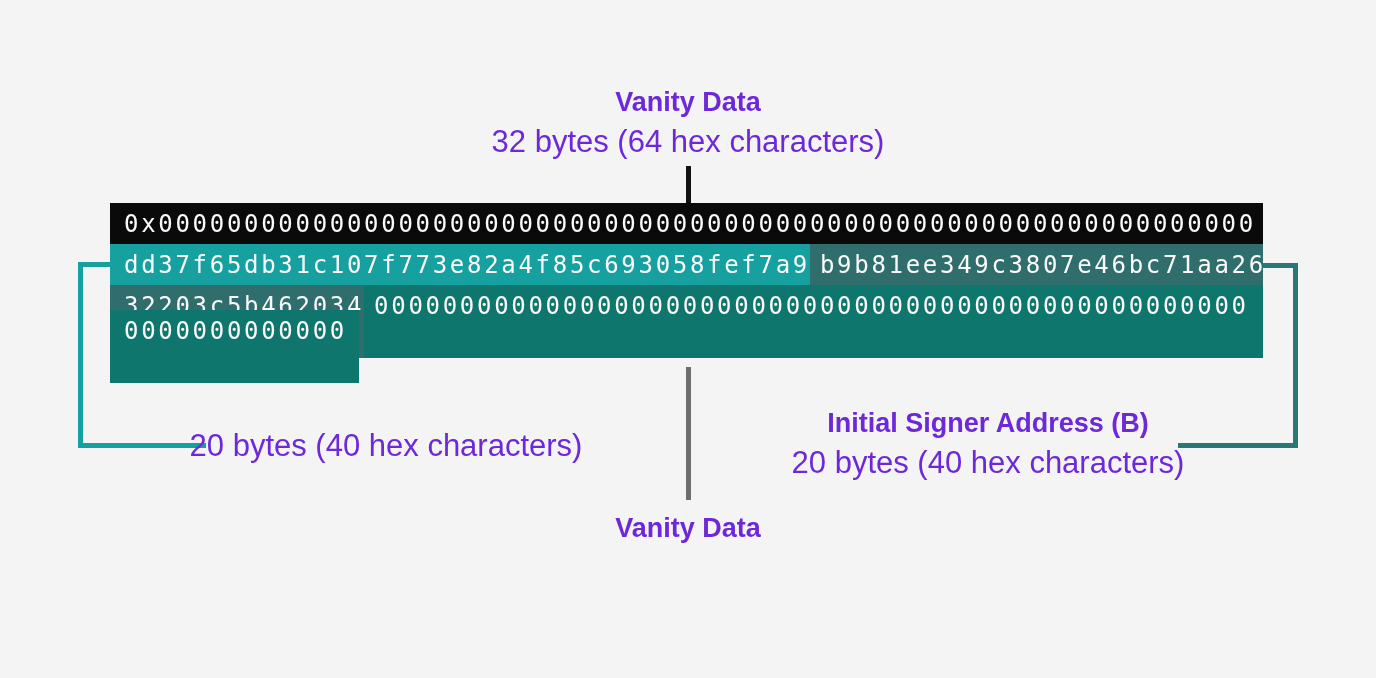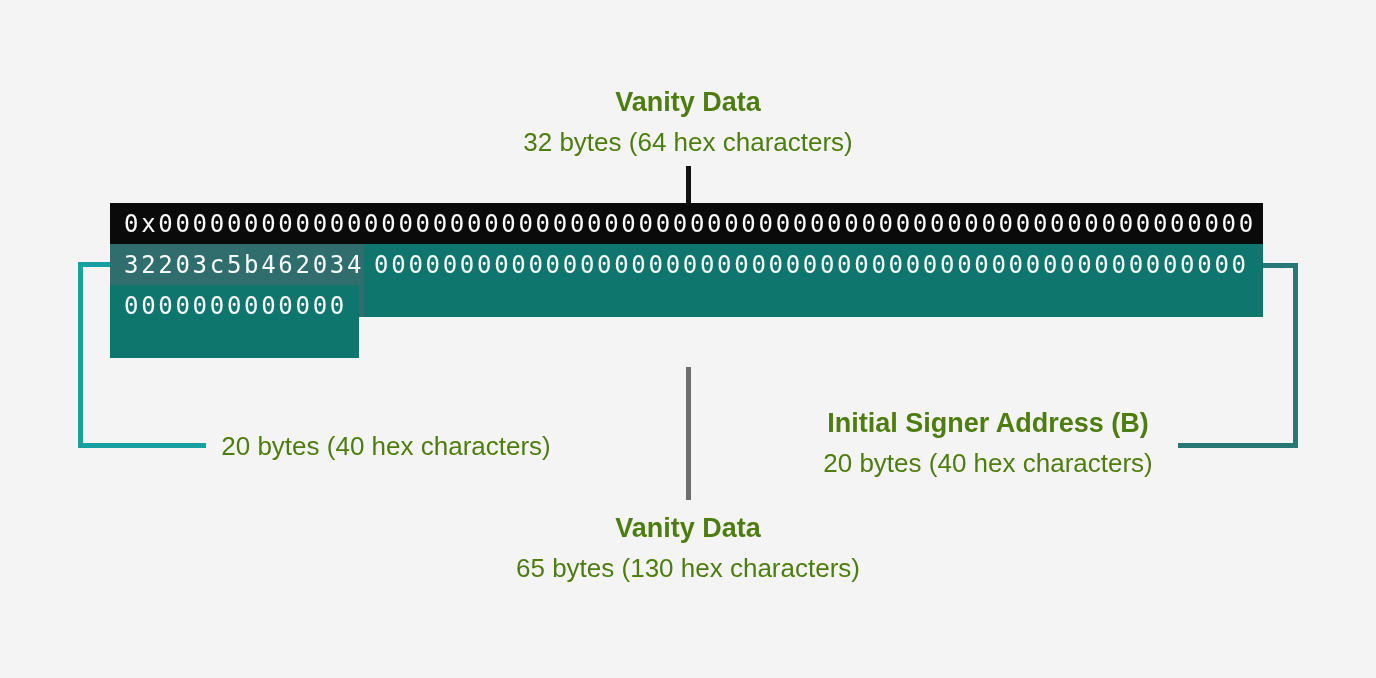--- a/index.html
+++ b/index.html
@@ -2,44 +2,44 @@
 <html><head>
 <meta charset="utf-8">
 <style>
   html,body{margin:0;padding:0;}
   .canvas{
     position:relative; width:1376px; height:678px;
     background:#f4f4f4; overflow:hidden;
     font-family:"Liberation Sans", sans-serif;
   }
   
-  .label-group{position:absolute; width:500px; text-align:center; color:#4d7c0f;}
+  .label-group{position:absolute; width:500px; text-align:center; color:#6d28d9;}
   .label-group .lbl-title{font-size:27px; font-weight:700; line-height:40px;}
-  .label-group .lbl-sub{font-size:26px; font-weight:400; line-height:40px;}
+  .label-group .lbl-sub{font-size:31px; font-weight:400; line-height:40px;}
   .lg-top{left:438px; top:82px; width:500px;}
   .lg-a{left:136px; top:426px;}
   .lg-b{left:738px; top:403px;}
   .lg-bottom{left:438px; top:508px;}
   
   .conn{position:absolute;}
   .conn-top{left:686px; top:166px; width:5px; height:38px; background:#111111;}
   .conn-mid{left:686px; top:367px; width:5px; height:133px; background:#6d6d6d;}
   .brA{background:#16a0a0;}
   .brA-arm-top{left:78px; top:262px; width:32px; height:5px;}
   .brA-stem{left:78px; top:262px; width:5px; height:186px;}
   .brA-arm-bottom{left:78px; top:443px; width:128px; height:5px;}
   .brB{background:#287878;}
   .brB-arm-top{left:1263px; top:263px; width:35px; height:5px;}
   .brB-stem{left:1293px; top:263px; width:5px; height:185px;}
   .brB-arm-bottom{left:1178px; top:443px; width:120px; height:5px;}
   
   .hexbar{position:absolute; left:110px; top:203px; width:1153px;
     font-family:"DejaVu Sans Mono", monospace;}
   .hexrow{display:flex; height:41px; width:1153px;}
-  .hexrow.fit{width:fit-content;}
+  .hexrow.fit{width:fit-content;align-items:center;}
   .seg{
     display:block; height:58px; line-height:42px; white-space:pre;
     font-size:24px; letter-spacing:2.7px; color:#fafafa;
     padding:0 0 15px 14px; overflow:hidden;
   }
   .seg.first{padding-left:14px;}
   .seg.cont{padding-left:10px;}
   .seg.grow{flex:1;}
   .seg.pad-r{padding-right:12px;}
   .bg-black{background:#0a0a0a;}
@@ -66,35 +66,38 @@
 
   <div class="conn brB brB-arm-top"></div>
   <div class="conn brB brB-stem"></div>
   <div class="conn brB brB-arm-bottom"></div>
 
   <div class="hexbar">
     <div class="hexrow">
       <span class="seg first grow bg-black">0x0000000000000000000000000000000000000000000000000000000000000000</span>
     </div>
     <div class="hexrow">
+      <span class="seg first bg-teal">dd37f65db31c107f773e82a4f85c693058fef7a9</span>
+      <span class="seg cont grow bg-dteal">b9b81ee349c3807e46bc71aa26</span>
+    </div>
+    <div class="hexrow">
       <span class="seg first bg-dteal">32203c5b462034</span>
       <span class="seg cont grow bg-gray">000000000000000000000000000000000000000000000000000</span>
     </div>
     <div class="hexrow fit">
       <span class="seg first pad-r bg-gray">0000000000000</span>
     </div>
   </div>
 
   <div class="label-group lg-a">
     <div class="lbl-sub">20 bytes (40 hex characters)</div>
   </div>
 
   <div class="label-group lg-b">
     <div class="lbl-title">Initial Signer Address (B)</div>
     <div class="lbl-sub">20 bytes (40 hex characters)</div>
   </div>
 
   <div class="label-group lg-bottom">
     <div class="lbl-title">Vanity Data</div>
-    <div class="lbl-sub">65 bytes (130 hex characters)</div>
   </div>
 
 </div>
 
 </body></html>

